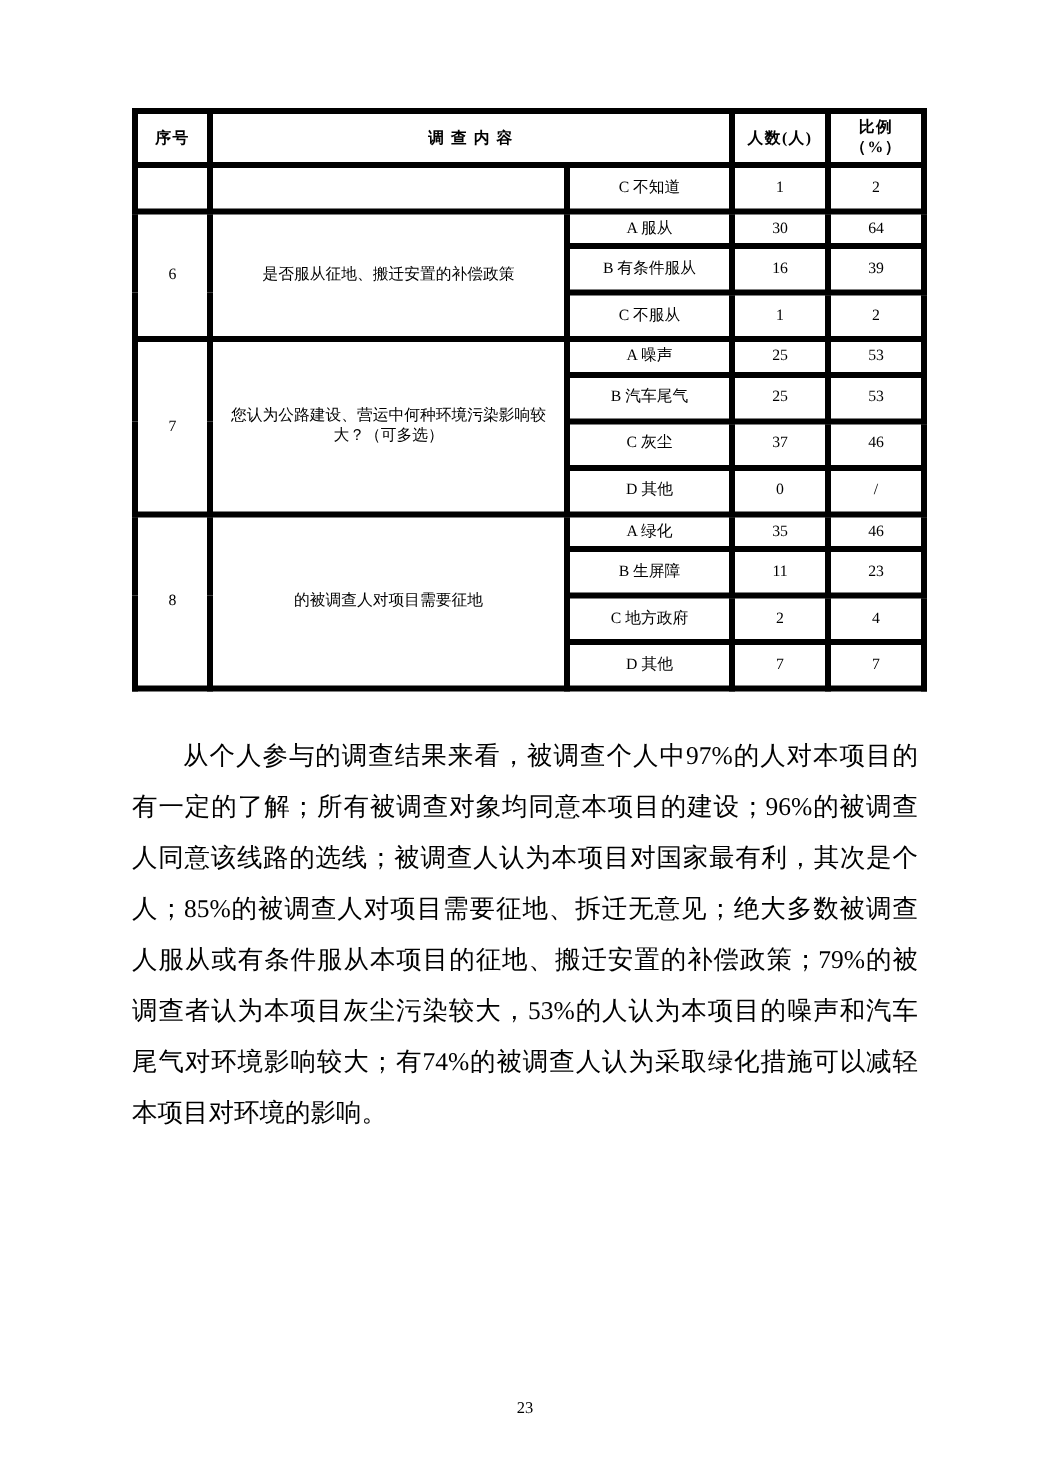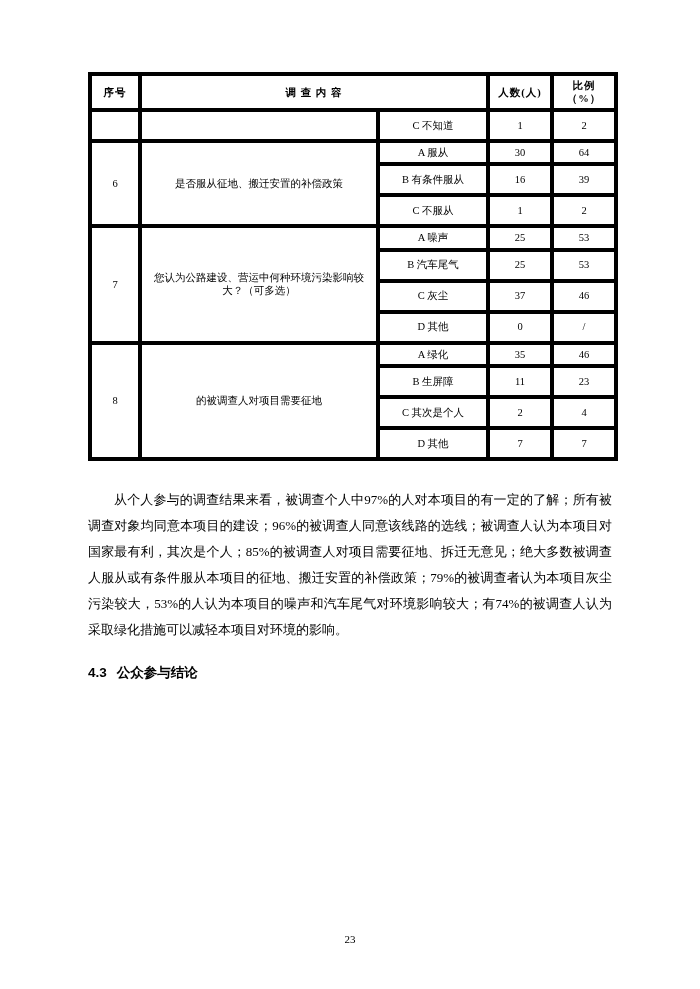--- a/index.html
+++ b/index.html
@@ -56,21 +56,21 @@
     margin-left: 20px;
   }
   td.opt-cell {
     text-align: left;
     padding-left: 12px;
   }
   td.row-h { height: 21px; }
 
   
   .para {
-    font-size: 13px;
+    font-size: 17px;
     line-height: 2.0;
     text-align: justify;
     text-justify: inter-ideograph;
     text-indent: 2em;
     margin: 0;
   }
   .spacer-lg { height: 26px; }
   .spacer-md { height: 16px; }
 
   h2.heading {
@@ -169,37 +169,34 @@
         <td class="opt-cell">A 绿化</td>
         <td>35</td>
         <td>46</td>
       </tr>
       <tr>
         <td class="opt-cell row-h">B 生屏障</td>
         <td>11</td>
         <td>23</td>
       </tr>
       <tr>
-        <td class="opt-cell row-h">C 其次是个人</td>
+        <td class="opt-cell row-h">C 地方政府</td>
         <td>2</td>
         <td>4</td>
       </tr>
       <tr>
         <td class="opt-cell row-h">D 其他</td>
         <td>7</td>
         <td>7</td>
       </tr>
     </tbody>
   </table>
 
   <div class="spacer-lg"></div>
 
   <p class="para">从个人参与的调查结果来看，被调查个人中97%的人对本项目的有一定的了解；所有被调查对象均同意本项目的建设；96%的被调查人同意该线路的选线；被调查人认为本项目对国家最有利，其次是个人；85%的被调查人对项目需要征地、拆迁无意见；绝大多数被调查人服从或有条件服从本项目的征地、搬迁安置的补偿政策；79%的被调查者认为本项目灰尘污染较大，53%的人认为本项目的噪声和汽车尾气对环境影响较大；有74%的被调查人认为采取绿化措施可以减轻本项目对环境的影响。</p>
 
   <div class="spacer-md"></div>
 
-  <h2 class="heading">
-    <span class="hnum">4.3</span><span>公众参与结论</span>
-  </h2>
 
 
   <div class="page-number">23</div>
 </div>
 
 </body></html>

